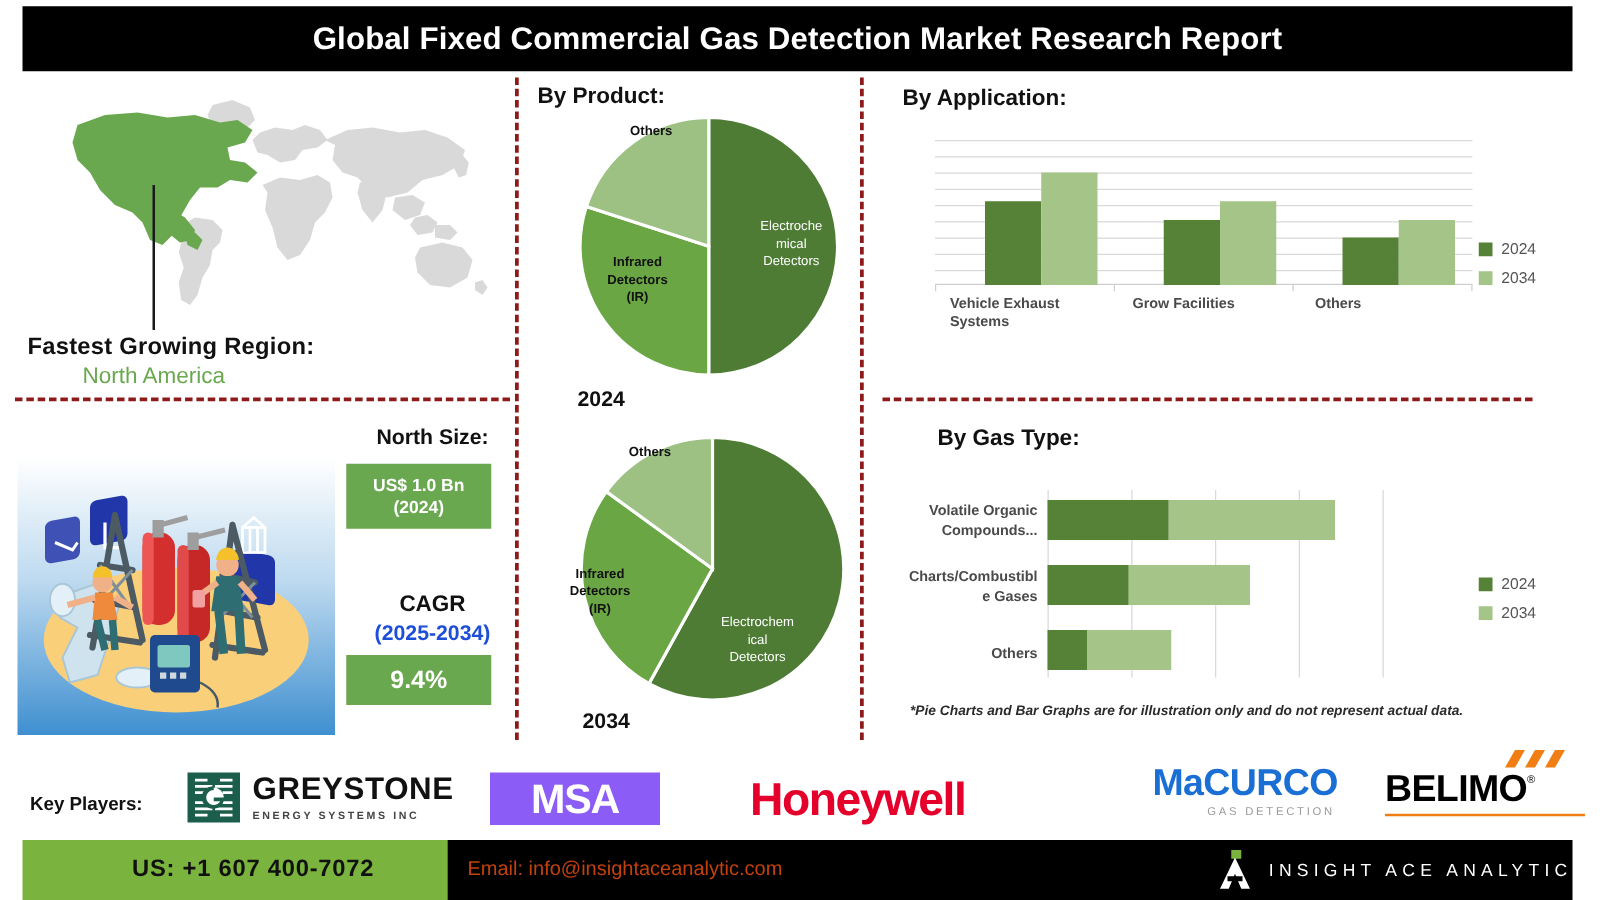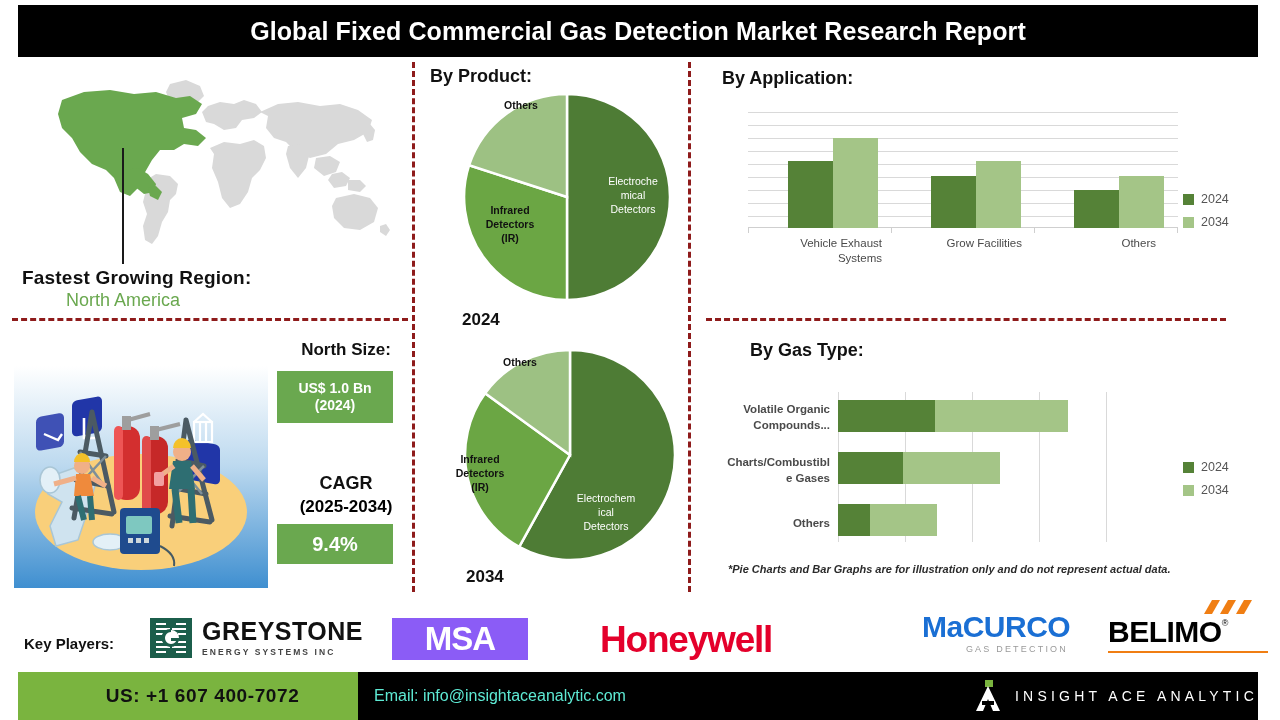--- a/index.html
+++ b/index.html
@@ -59,21 +59,21 @@
     background: #6aa84f; color: #fff; font-size: 14px; font-weight: bold;
     display: flex; flex-direction: column; align-items: center; justify-content: center;
     line-height: 1.25; left: 277px;
   }
   .cagr-title {
     position: absolute; left: 276px; top: 473px; width: 140px; text-align: center;
     font-size: 18px; font-weight: bold; color: #111;
   }
   .cagr-range {
     position: absolute; left: 272px; top: 497px; width: 148px; text-align: center;
-    font-size: 17px; font-weight: bold; color: #000000;
+    font-size: 17px; font-weight: bold; color: #1d4ed8;
   }
   .cagr-box {
     position: absolute; left: 277px; top: 524px; width: 116px; height: 40px;
     background: #6aa84f; color: #fff; font-size: 20px; font-weight: bold;
     display: flex; align-items: center; justify-content: center;
   }
 
   
   .sec-title { position: absolute; font-size: 18px; font-weight: bold; color: #111; }
   .pie-wrap { position: absolute; }
@@ -85,22 +85,22 @@
   }
   .pie-lab.white { color: #ffffff; font-weight: normal; }
 
   
   .appchart { position: absolute; left: 748px; top: 112px; width: 430px; height: 116px; }
   .grid-line { position: absolute; left:0; right:0; height:0; border-top:1px solid #d9d9d9; }
   .axis-base { position: absolute; left:0; right:0; bottom:0; height:0; border-top:1px solid #cfcfcf; }
   .bar { position: absolute; bottom: 0; }
   .tickmark { position:absolute; bottom:-5px; width:0; border-left:1px solid #cfcfcf; height:5px; }
   .cat-label {
-    position: absolute; font-size: 11.5px; font-weight: normal; color: #4a4a4a;
-    text-align: right; line-height: 1.3;
+    position: absolute; font-size: 11.5px; font-weight: bold; color: #4a4a4a;
+    text-align: left; line-height: 1.3;
   }
   .legend { position: absolute; }
   .legend-row { display:flex; align-items:center; margin-bottom: 9px; }
   .legend-sw { width: 11px; height: 11px; margin-right: 7px; }
   .legend-txt { font-size: 12.5px; color: #555; }
 
   
   .gaschart { position: absolute; left: 838px; top: 392px; width: 270px; height: 150px; }
   .gvline { position:absolute; top:0; bottom:0; width:0; border-left:1px solid #d9d9d9; }
   .gbar { position:absolute; height: 32px; display:flex; }
@@ -121,21 +121,21 @@
   
   .f-green {
     position: absolute; left: 18px; top: 672px; width: 340px; height: 48px;
     background: #7ab43f; display: flex; align-items: center; justify-content: center;
   }
   .f-green span { color: #111; font-size: 19px; font-weight: bold; letter-spacing: .6px; margin-left: 29px; }
   .f-black {
     position: absolute; left: 358px; top: 672px; width: 900px; height: 48px;
     background: #000; display: flex; align-items: center;
   }
-  .f-email { color: #5eead4; font-size: 16px; margin-left: 16px; }
+  .f-email { color: #c2410c; font-size: 16px; margin-left: 16px; }
   .f-brand { position:absolute; right: 22px; top: 672px; height:48px; display:flex; align-items:center; }
   .f-brandtxt { color:#fff; font-size: 14px; letter-spacing: 4.2px; margin-left: 12px; }
 </style>
 </head>
 <body>
 
 <div id="root">
 
   <div class="titlebar">
     <div class="t">Global Fixed Commercial Gas Detection Market Research Report</div>

